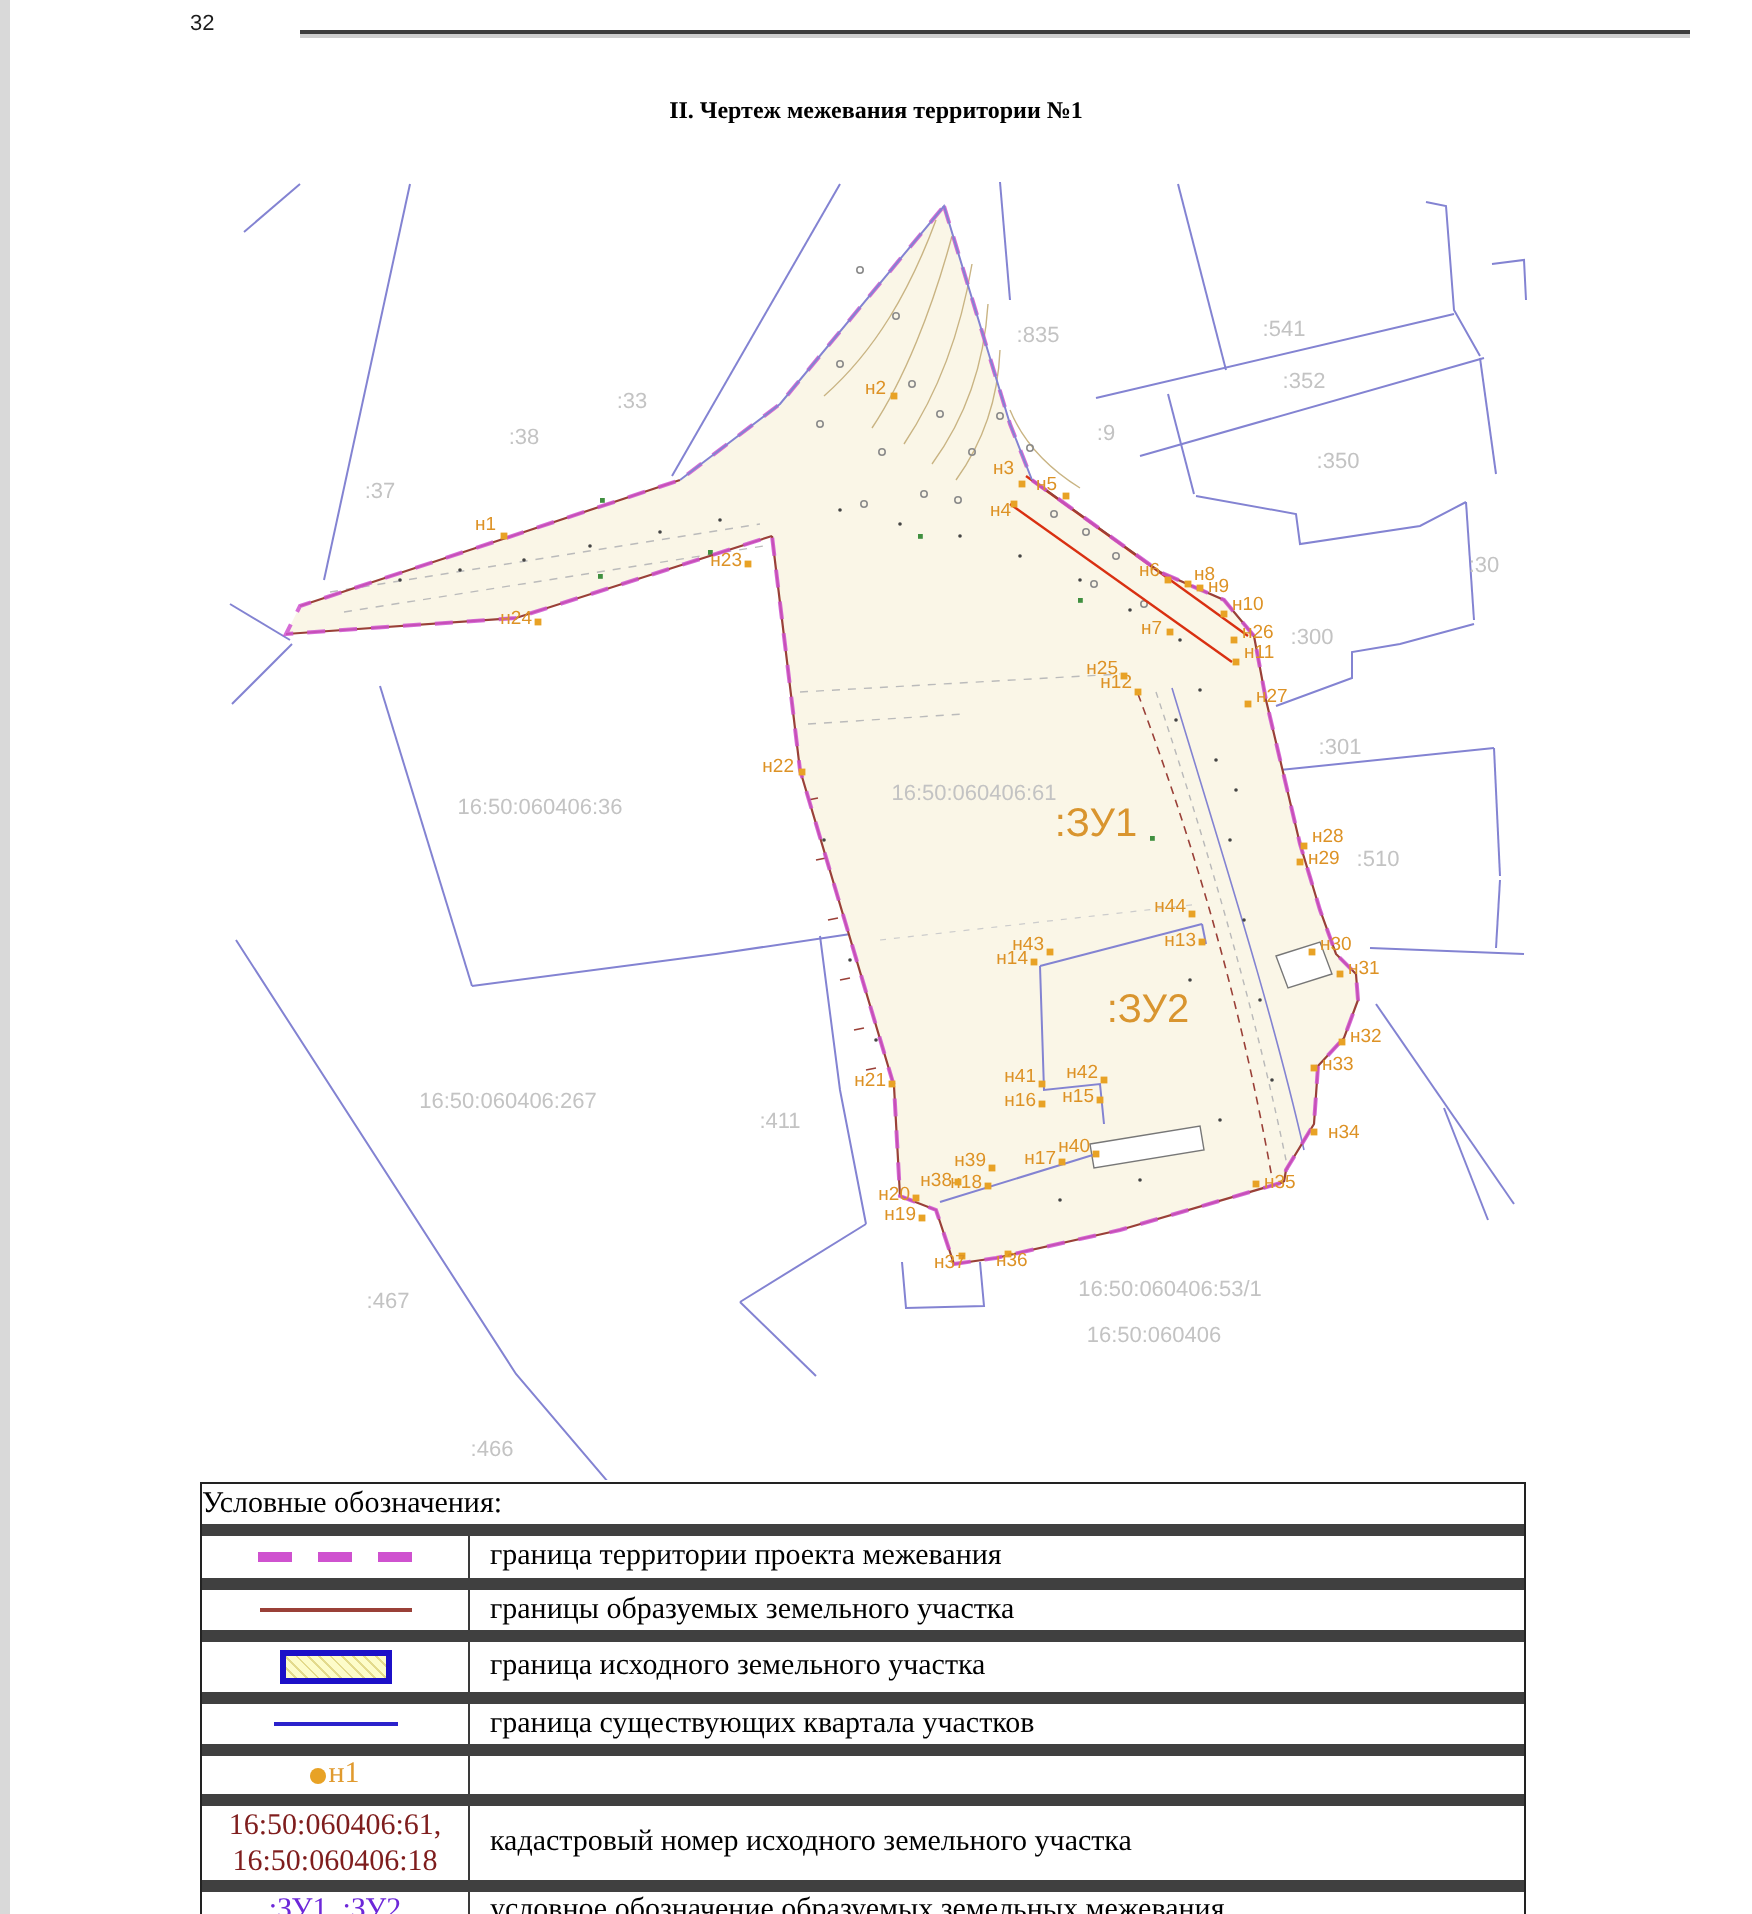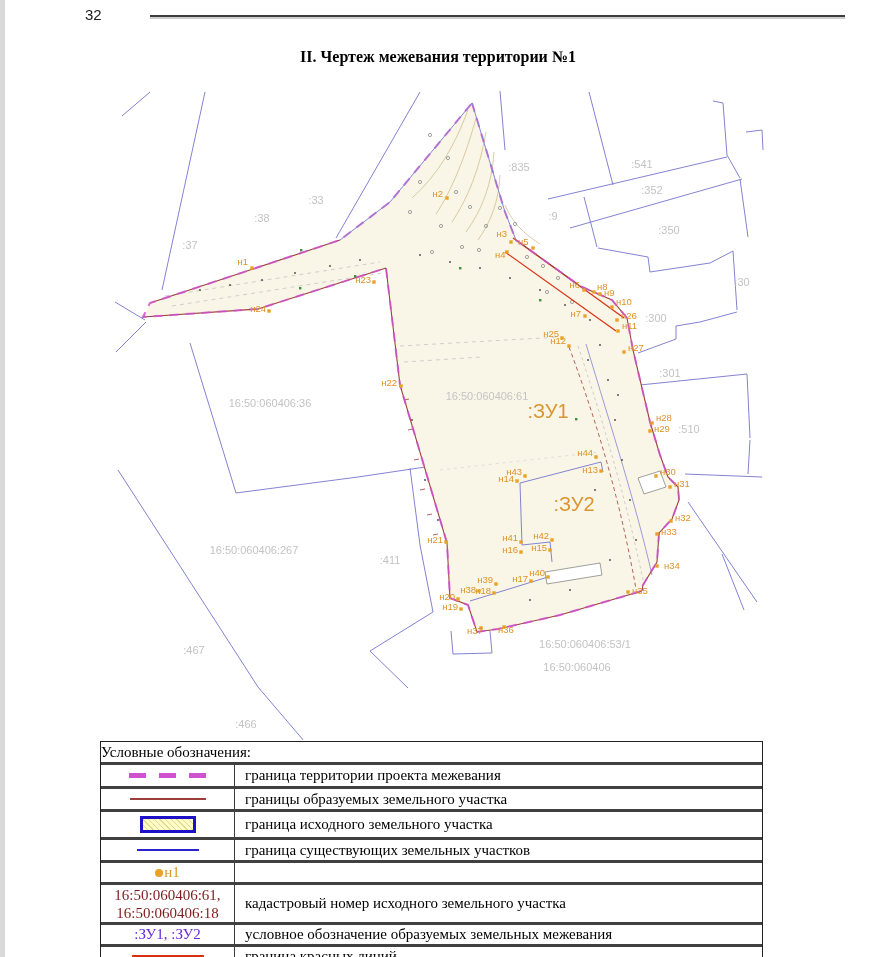--- a/index.html
+++ b/index.html
@@ -1,35 +1,35 @@
 <!DOCTYPE html>
 <html><head>
 <meta charset="utf-8">
 <style>
   html,body{margin:0;padding:0;}
   body{
     width:876px;height:957px;position:relative;background:#ffffff;
     font-family:"Liberation Serif",serif;overflow:hidden;
   }
   .left-strip{position:absolute;left:0;top:0;width:5px;height:957px;background:#d9d9d9;}
-  .page-number{position:absolute;left:85px;top:6px;font-family:"Liberation Sans",sans-serif;
-    font-size:15px;color:#1c1c1c;}
+  .page-number{position:absolute;left:95px;top:6px;font-family:"Liberation Sans",sans-serif;
+    font-size:11px;color:#1c1c1c;}
   .header-rule{position:absolute;left:150px;top:15px;width:695px;height:2px;background:#3d3d3d;
     box-shadow:0 2px 0 rgba(60,60,60,.25);}
   .doc-title{position:absolute;left:0;top:48px;width:876px;text-align:center;
-    font-size:16px;font-weight:bold;color:#000;}
+    font-size:12px;font-weight:bold;color:#000;}
   .map-wrap{position:absolute;left:105px;top:88px;width:665px;height:652px;}
   svg text{font-family:"Liberation Sans",sans-serif;}
   .glabel{fill:#c3c3c3;font-size:11px;text-anchor:middle;}
   .zulabel{fill:#d9952f;font-size:20px;text-anchor:middle;}
   .plabel{fill:#dd9225;font-size:9.5px;}
   
   .legend{position:absolute;left:100px;top:741px;width:661px;border:1.5px solid #222;
     border-bottom:none;font-size:15px;color:#000;}
-  .lrow{display:flex;border-top:3px solid #404040;align-items:center;}
+  .lrow{display:flex;border-top:6px solid #404040;align-items:center;}
   .lrow:first-child{border-top:none;}
   .lhead{height:20px;align-items:center;}
   .sym{width:133px;flex:0 0 133px;display:flex;align-items:center;justify-content:center;
     align-self:stretch;border-right:1px solid #3a3a3a;flex-direction:column;}
   .lbl{flex:1;padding:1px 6px 1px 10px;}
   .dash-row{display:flex;gap:13px;}
   .dash-row i{display:block;width:17px;height:5px;background:#cf52cf;}
   .brown-line{width:76px;height:2px;background:#9a4038;}
   .hatch-rect{width:50px;height:11px;border:3.5px solid #1c10c8;
     background:repeating-linear-gradient(45deg,#fdfcc9 0,#fdfcc9 3px,#e3da8c 3px,#e3da8c 4px);}
@@ -351,21 +351,21 @@
     <div class="sym">
         <div class="hatch-rect"></div>
       </div>
     <div class="lbl">граница исходного земельного участка</div>
   </div>
 
   <div class="lrow" style="height:20px">
     <div class="sym">
         <div class="blue-line"></div>
       </div>
-    <div class="lbl">граница существующих земельных участков</div>
+    <div class="lbl">граница существующих квартала участков</div>
   </div>
 
   <div class="lrow" style="height:19px">
     <div class="sym">
       <span class="pt-sym">
           <span class="dot"></span>
           <span>н1</span>
         </span>
     </div>
   </div>

